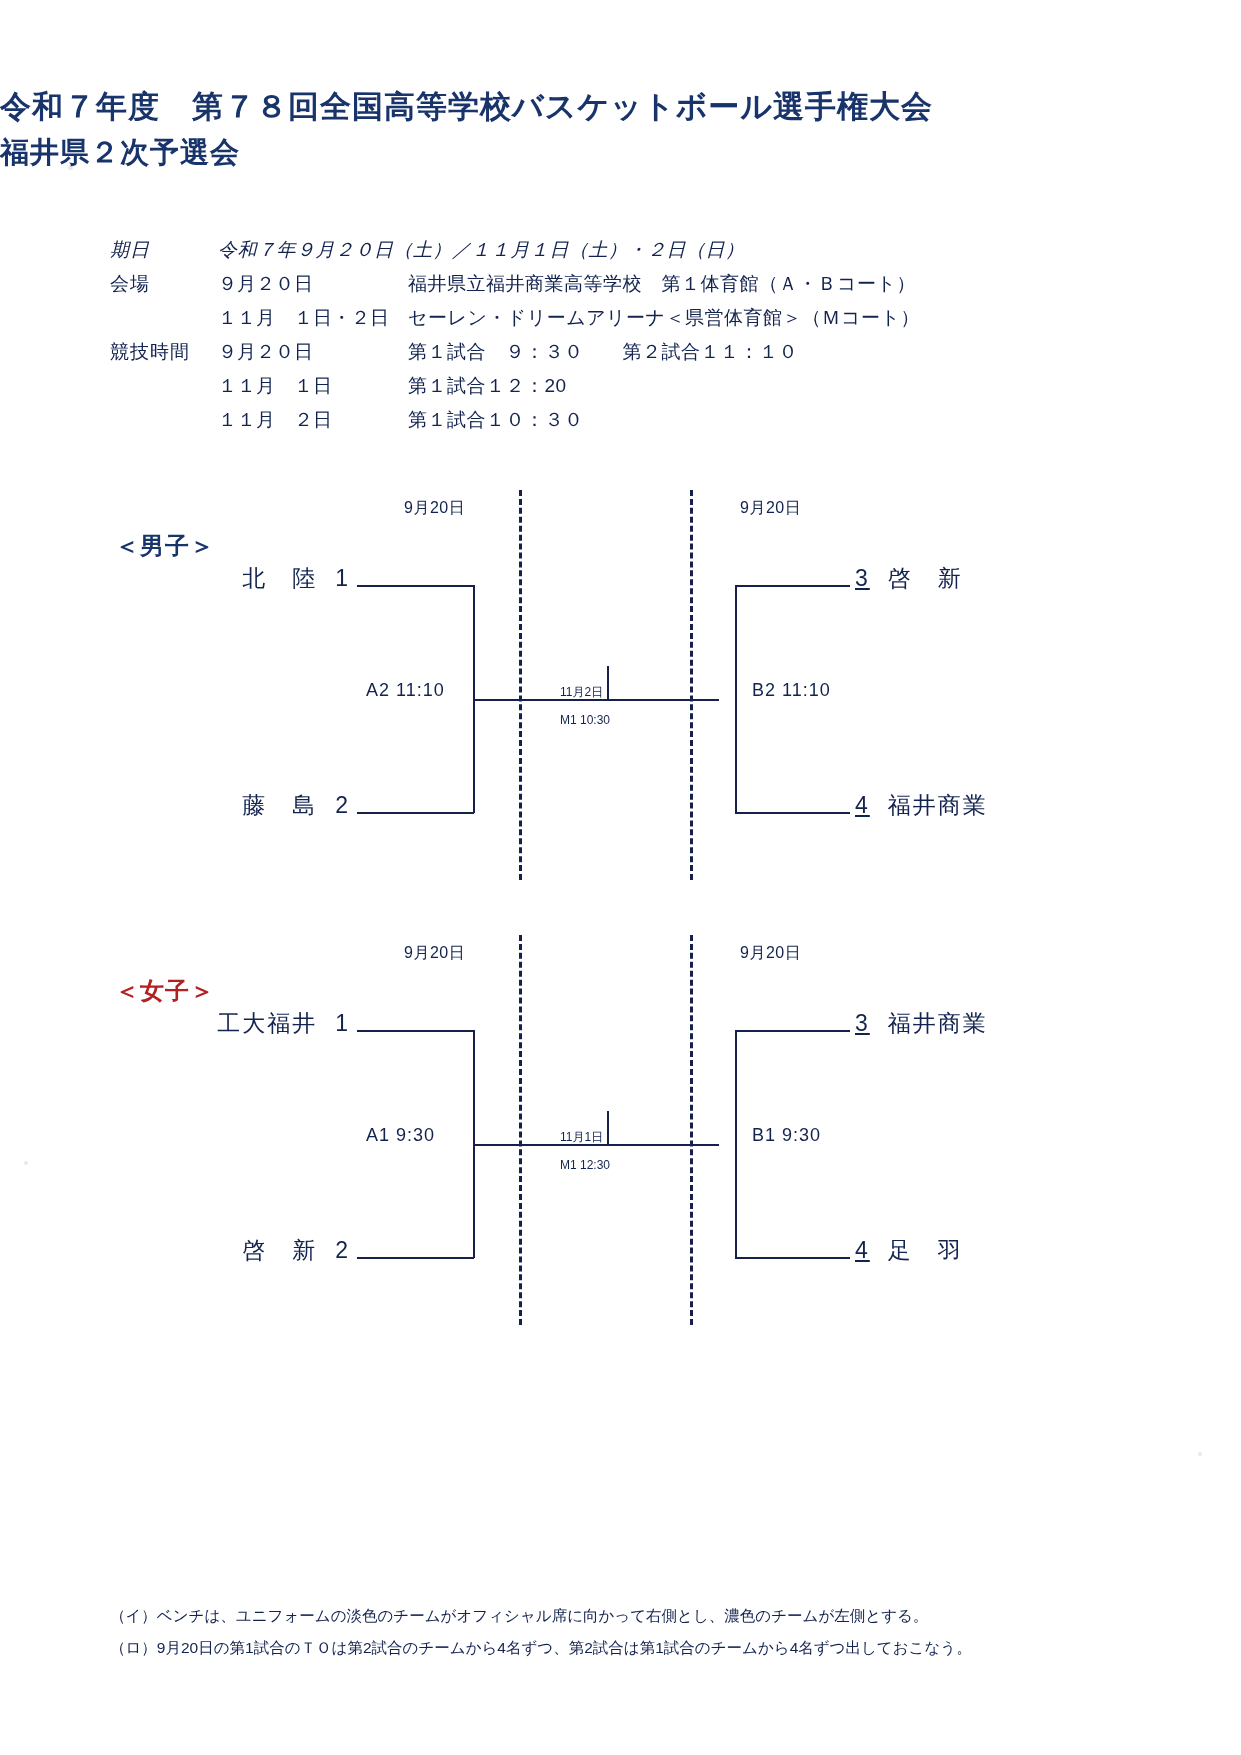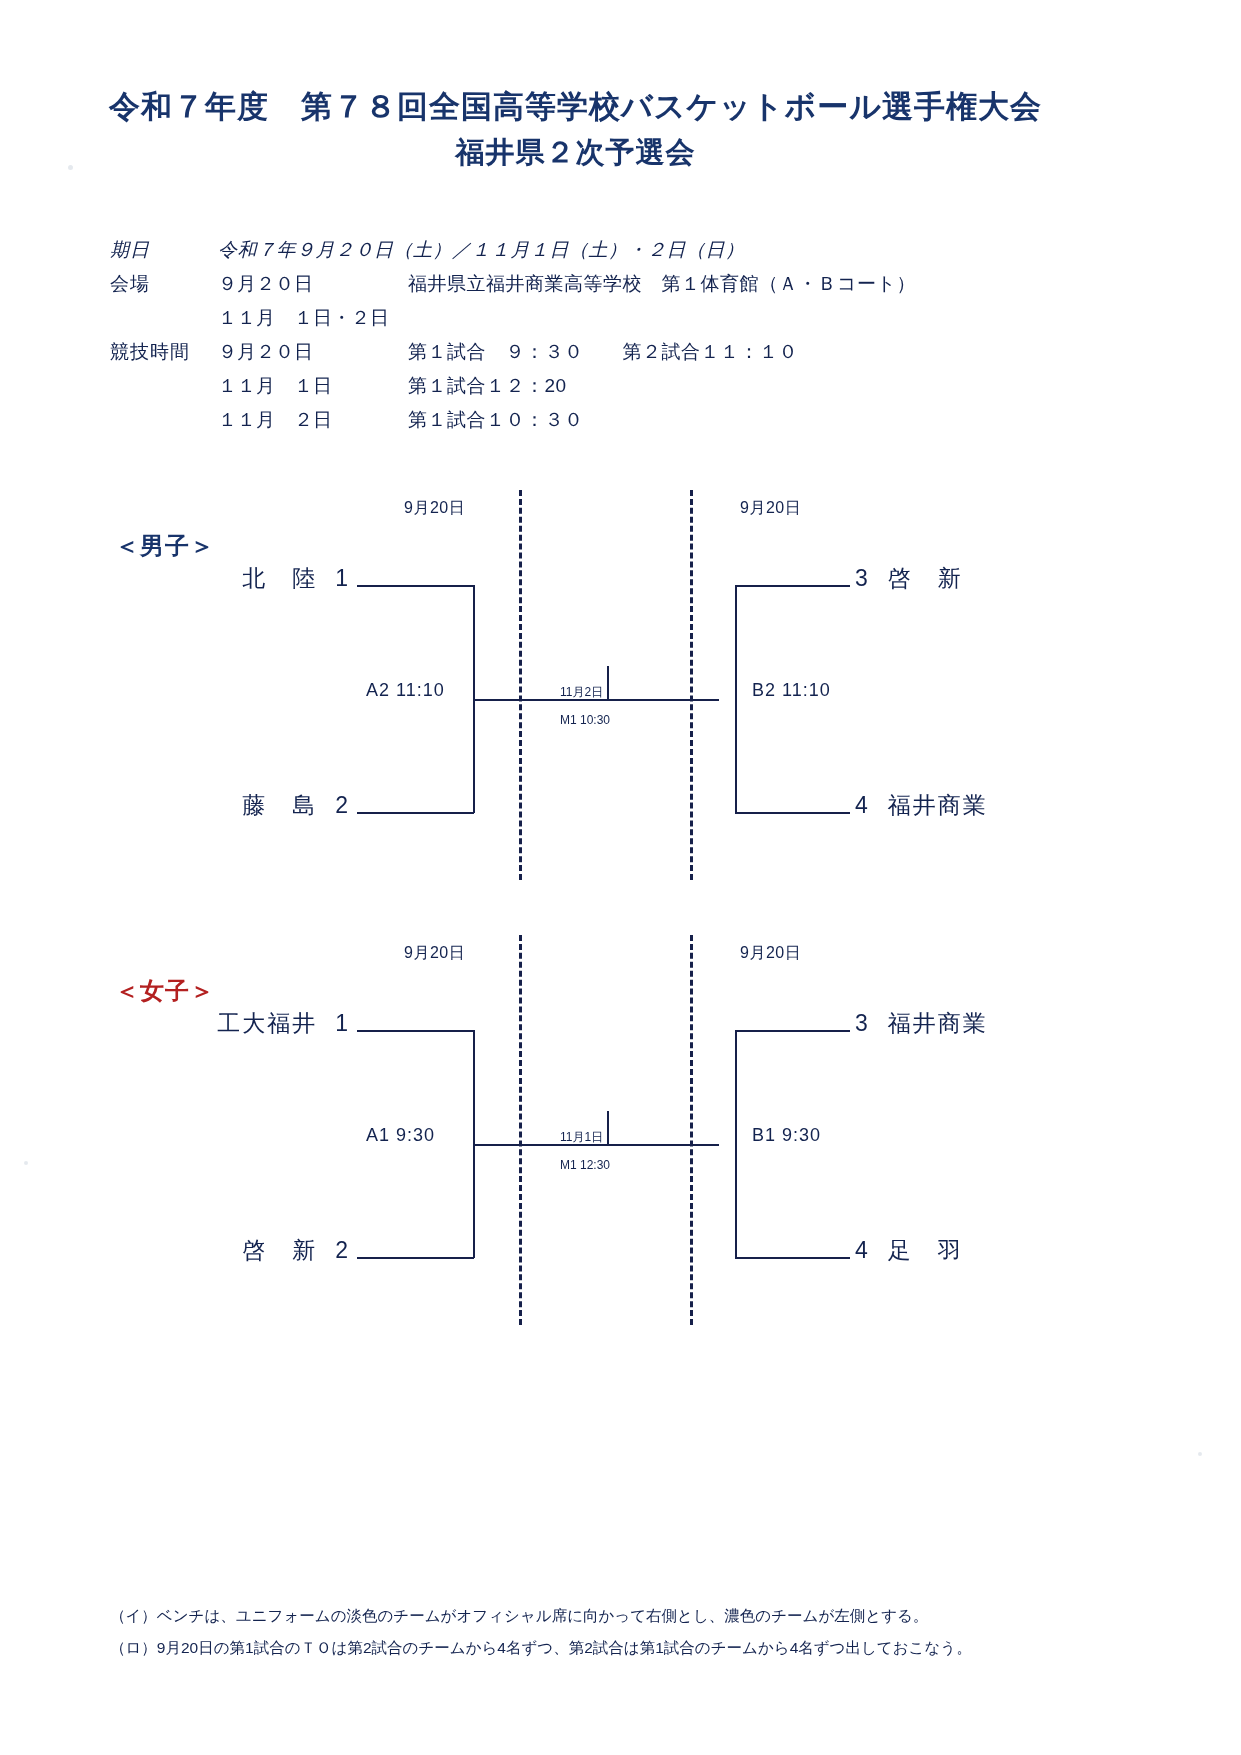--- a/index.html
+++ b/index.html
@@ -19,23 +19,22 @@
     position: absolute;
     inset: 0;
   }
 
   
   .title-block {
     position: absolute;
     top: 88px;
     left: 0;
     width: 1111px;
-    text-align: center;
+    text-align: left;
     color: #18346b;
-    margin-left: 20px;
   }
   .title-line1 {
     font-size: 31px;
     font-weight: bold;
     letter-spacing: 1px;
     line-height: 1.2;
     white-space: nowrap;
   }
   .title-line2 {
     font-size: 29px;
@@ -136,20 +135,21 @@
   
   .team-left {
     width: 260px;
     text-align: right;
     left: 90px;
   }
   .team-left .seed { margin-left: 18px; }
   .team-right {
     left: 855px;
     text-align: left;
+    text-decoration: underline;
   }
   .team-right .seed { margin-right: 18px; }
 
   .t-top { top: 73px; }
   .t-bot { top: 300px; }
 
   
   .line {
     position: absolute;
     background: #16204a;
@@ -223,20 +223,21 @@
 
     <div class="info-sub">
       <div class="info-label">会場</div>
       <div class="sub-a">９月２０日</div>
       <div class="info-value">福井県立福井商業高等学校　第１体育館（Ａ・Ｂコート）</div>
     </div>
 
     <div class="info-sub">
       <div class="pad"></div>
       <div class="sub-a">１１月　１日・２日</div>
+      <div class="info-value">セーレン・ドリームアリーナ＜県営体育館＞（Ｍコート）</div>
     </div>
 
     <div class="info-sub">
       <div class="info-label">競技時間</div>
       <div class="sub-a">９月２０日</div>
       <div class="info-value">第１試合　９：３０　　第２試合１１：１０</div>
     </div>
 
     <div class="info-sub">
       <div class="pad"></div>

